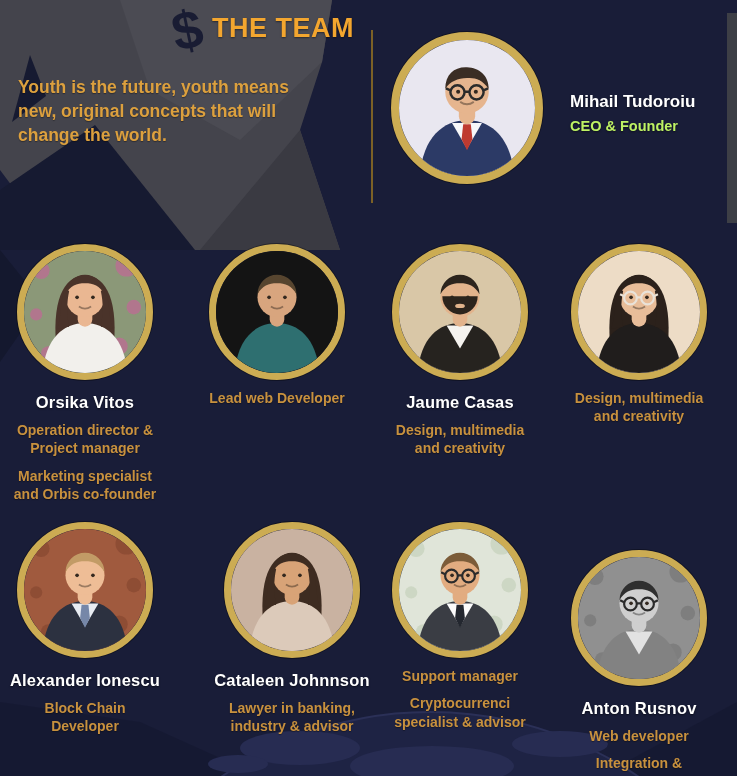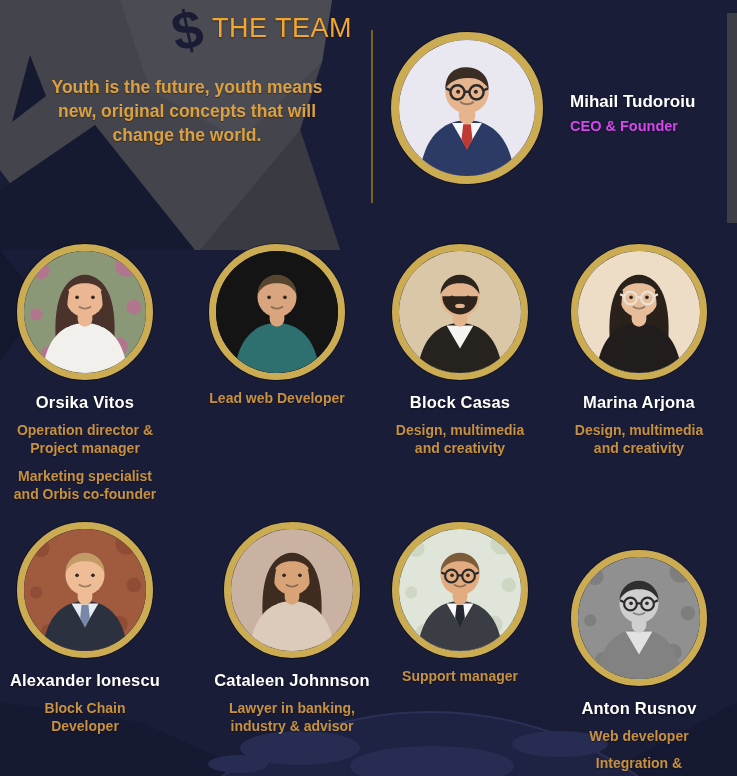--- a/index.html
+++ b/index.html
@@ -5,44 +5,44 @@
   html,body{margin:0;padding:0;}
   body{
     width:737px;height:776px;position:relative;overflow:hidden;
     background:#191d38;
     font-family:"Liberation Sans",sans-serif;
   }
   .abs{position:absolute;}
   .bg-layer{left:0;top:0;width:737px;height:776px;pointer-events:none;}
   .page-title{
     left:212px;top:13px;
-    font-size:27px;font-weight:400;letter-spacing:.5px;
+    font-size:27px;font-weight:700;letter-spacing:.5px;
     color:#f3a62f;text-shadow:0 1px 2px rgba(0,0,0,.45);
     white-space:nowrap;
   }
   .quote{
     left:18px;top:76px;width:338px;
-    text-align:center;font-size:17.5px;font-weight:bold;
+    text-align:left;font-size:17.5px;font-weight:bold;
     color:#dca03e;line-height:1.36;text-shadow:0 1px 1px rgba(0,0,0,.35);
   }
   .divider{
     left:371px;top:30px;width:2px;height:173px;background:#7c6126;
   }
   .ring{
     border-radius:50%;overflow:hidden;box-sizing:border-box;
     border:7px solid #ccac53;background:#1f2340;
     box-shadow:0 0 0 1px rgba(0,0,0,.35), inset 0 0 6px rgba(0,0,0,.35);
   }
   .hero-ring{left:391px;top:32px;width:152px;height:152px;border-width:8px;}
   .hero-name{
     left:570px;top:92px;font-size:17px;font-weight:bold;color:#ffffff;
     text-shadow:0 1px 2px rgba(0,0,0,.5);white-space:nowrap;
   }
   .hero-role{
-    left:570px;top:118px;font-size:14.5px;font-weight:bold;color:#d946ef;
+    left:570px;top:118px;font-size:14.5px;font-weight:bold;color:#bef264;
     text-shadow:0 1px 2px rgba(0,0,0,.5);white-space:nowrap;
   }
   .member{position:absolute;width:190px;text-align:center;}
   .member .ring{width:136px;height:136px;margin:0 auto;}
   .mname{
     margin-top:13px;font-size:16.5px;font-weight:bold;color:#ffffff;
     letter-spacing:.2px;text-shadow:0 1px 2px rgba(0,0,0,.55);white-space:nowrap;
   }
   .mrole{
     margin-top:9px;font-size:14px;font-weight:bold;color:#c8913e;
@@ -170,21 +170,21 @@
           <path d="M44,46 h12 v10 a6,6 0 0 1 -12,0 Z" fill="#e2b38c"></path>
           <circle cx="50" cy="38" r="16" fill="#e2b38c"></circle>
           <path d="M34,35.5 A16,16 0 0 1 66,35.5 C62,28.5 57,26.5 50,26.5 C43,26.5 38,28.5 34,35.5 Z" fill="#2c241d"></path>
           <circle cx="43.5" cy="38" r="1.5" fill="#33281f"></circle>
           <circle cx="56.5" cy="38" r="1.5" fill="#33281f"></circle>
           <path d="M35.5,37 a14.5,15 0 1 0 29,0 z" fill="#2c241d"></path>
           <ellipse cx="50" cy="45" rx="4" ry="1.8" fill="#e2b38c"></ellipse>
         </svg>
       </div>
     </div>
-  <div class="mname">Block Casas</div>
+  <div class="mname">Jaume Casas</div>
   <div class="mrole">Design, multimedia
 and creativity</div>
 
 </div>
 <div class="member" style="left:544px;top:244px">
   <div class="ring">
       <div style="width:100%;height:100%">
         <svg viewBox="0 0 100 100" preserveAspectRatio="xMidYMid slice" style="width:100%;height:100%">
           <rect width="100" height="100" fill="#eddcc6"></rect>
           <path d="M27,84 C22,42 32,20 50,20 C68,20 78,42 73,84 Z" fill="#2b211b"></path>
@@ -200,21 +200,20 @@
           <g fill="none" stroke="#e9e2d8" stroke-width="1.8">
             <circle cx="43" cy="38.5" r="5.2"></circle>
             <circle cx="57" cy="38.5" r="5.2"></circle>
             <line x1="48.2" y1="38" x2="51.8" y2="38"></line>
             <line x1="37.8" y1="37" x2="34.5" y2="35.5"></line>
             <line x1="62.2" y1="37" x2="65.5" y2="35.5"></line>
           </g>
         </svg>
       </div>
     </div>
-  <div class="mname">Marina Arjona</div>
   <div class="mrole">Design, multimedia
 and creativity</div>
 
 </div>
 
 <div class="member" style="left:-10px;top:522px">
   <div class="ring">
       <div style="width:100%;height:100%">
         <svg viewBox="0 0 100 100" preserveAspectRatio="xMidYMid slice" style="width:100%;height:100%">
           <rect width="100" height="100" fill="#a05a3e"></rect>
@@ -291,20 +290,22 @@
             <circle cx="43" cy="38.5" r="5.2"></circle>
             <circle cx="57" cy="38.5" r="5.2"></circle>
             <line x1="48.2" y1="38" x2="51.8" y2="38"></line>
             <line x1="37.8" y1="37" x2="34.5" y2="35.5"></line>
             <line x1="62.2" y1="37" x2="65.5" y2="35.5"></line>
           </g>
         </svg>
       </div>
     </div>
   <div class="mrole">Support manager</div>
+  <div class="mrole">Cryptocurrenci
+specialist &amp; advisor</div>
 </div>
 <div class="member" style="left:544px;top:550px">
   <div class="ring">
       <div style="width:100%;height:100%">
         <svg viewBox="0 0 100 100" preserveAspectRatio="xMidYMid slice" style="width:100%;height:100%">
           <rect width="100" height="100" fill="#909090"></rect>
           <g fill="#7a7a7a" opacity="0.8">
             <circle cx="14" cy="16" r="7"></circle>
             <circle cx="84" cy="12" r="9"></circle>
             <circle cx="90" cy="46" r="6"></circle>

